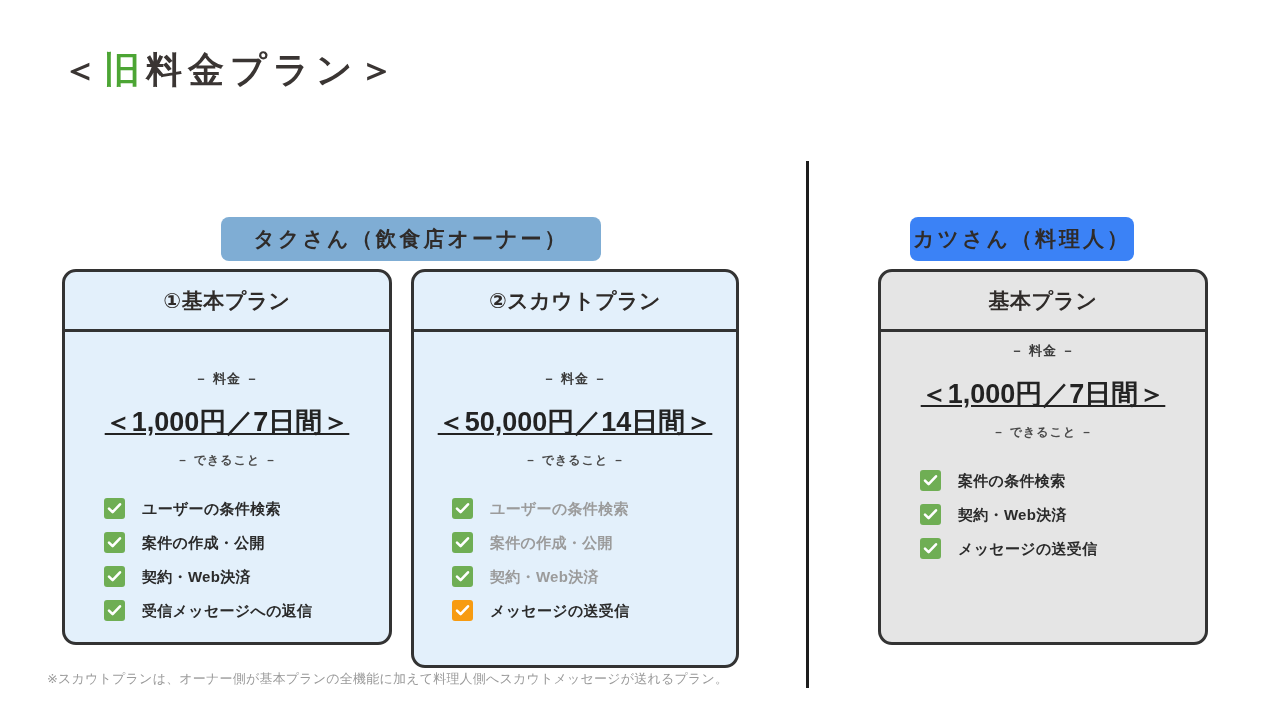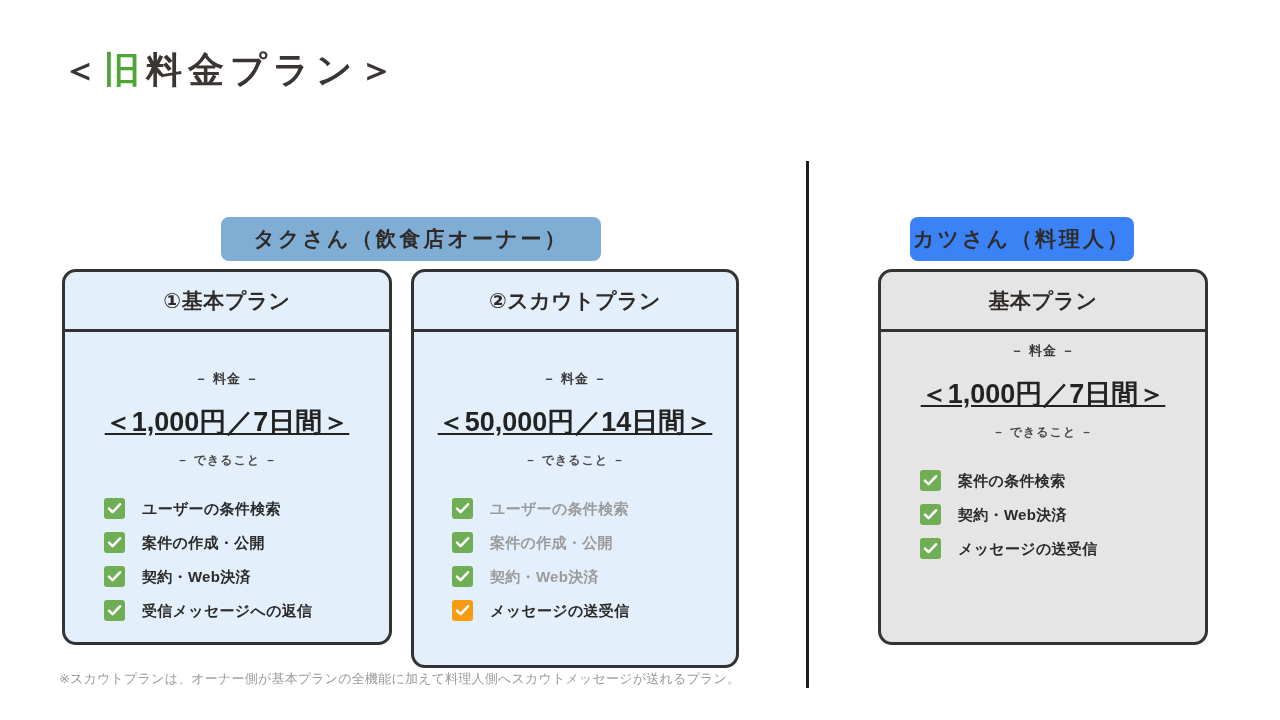--- a/index.html
+++ b/index.html
@@ -175,21 +175,21 @@
     color: #9b9b9b;
     font-weight: bold;
   }
 
   
   .card-2 .feature { width: 246px; }
 
   
   .footnote {
     position: absolute;
-    left: 59px;
+    left: 47px;
     top: 670px;
     font-size: 13px;
     color: #9a9a9a;
     letter-spacing: 0.2px;
     white-space: nowrap;
   }
 </style>
 </head>
 <body>
 

